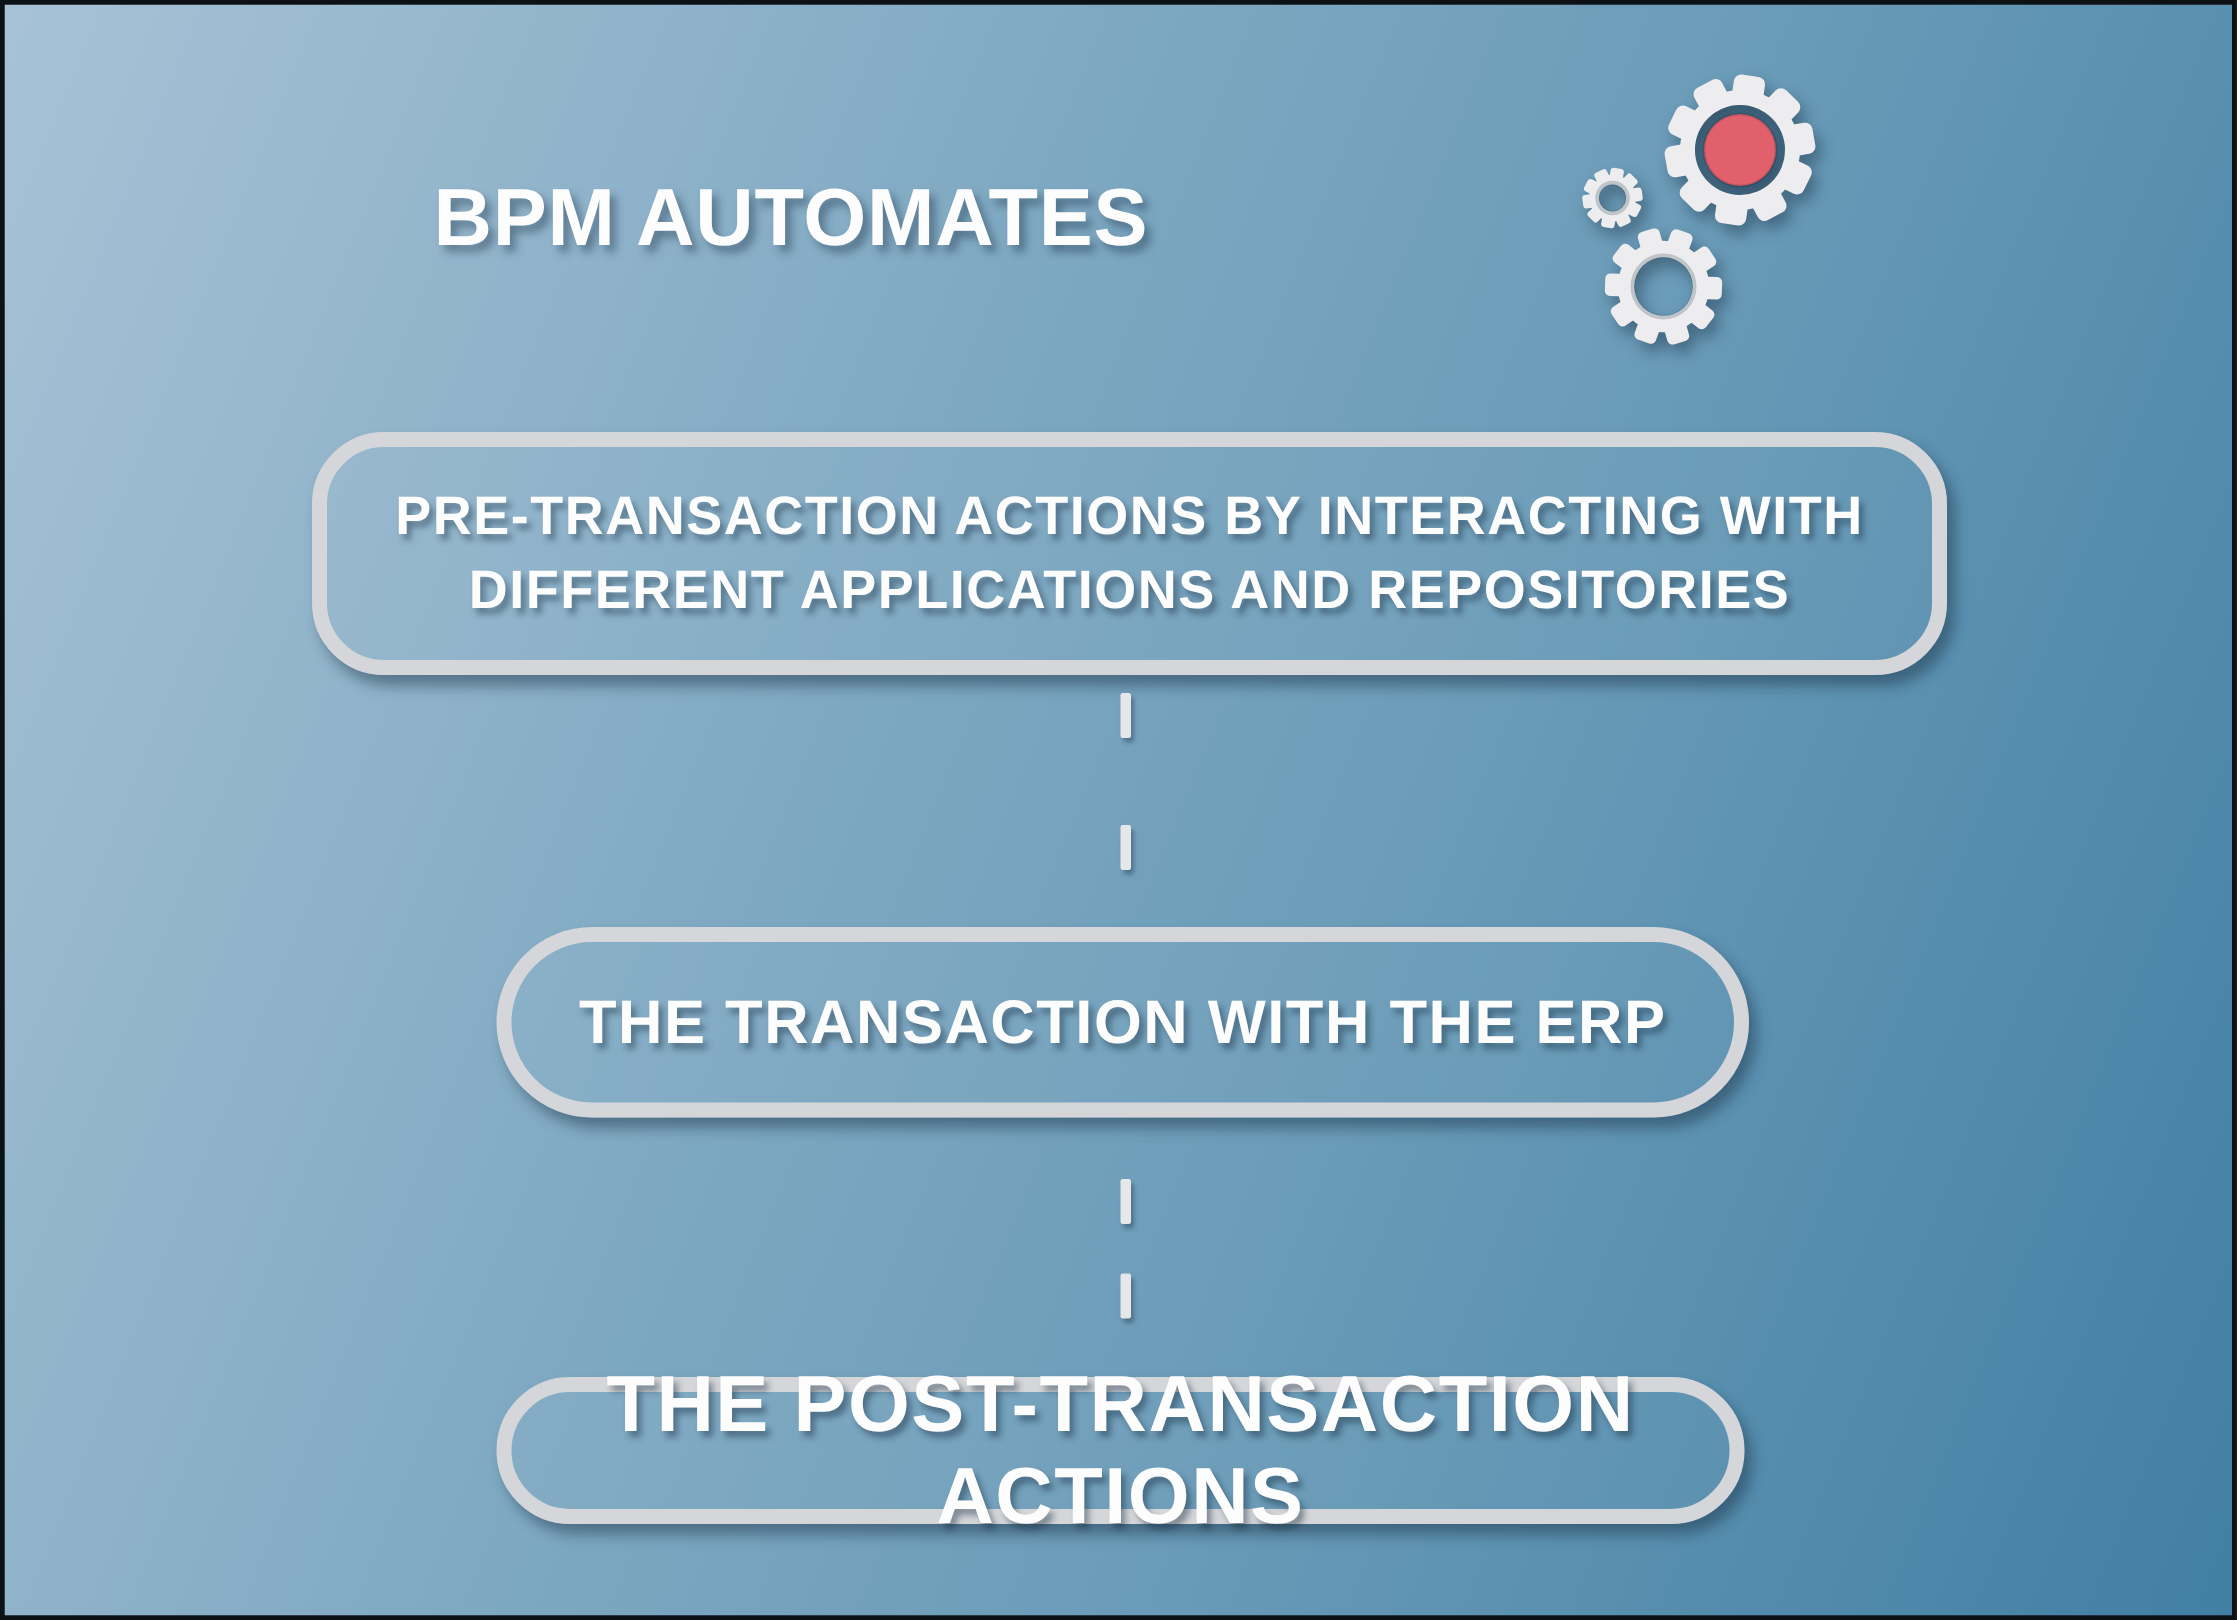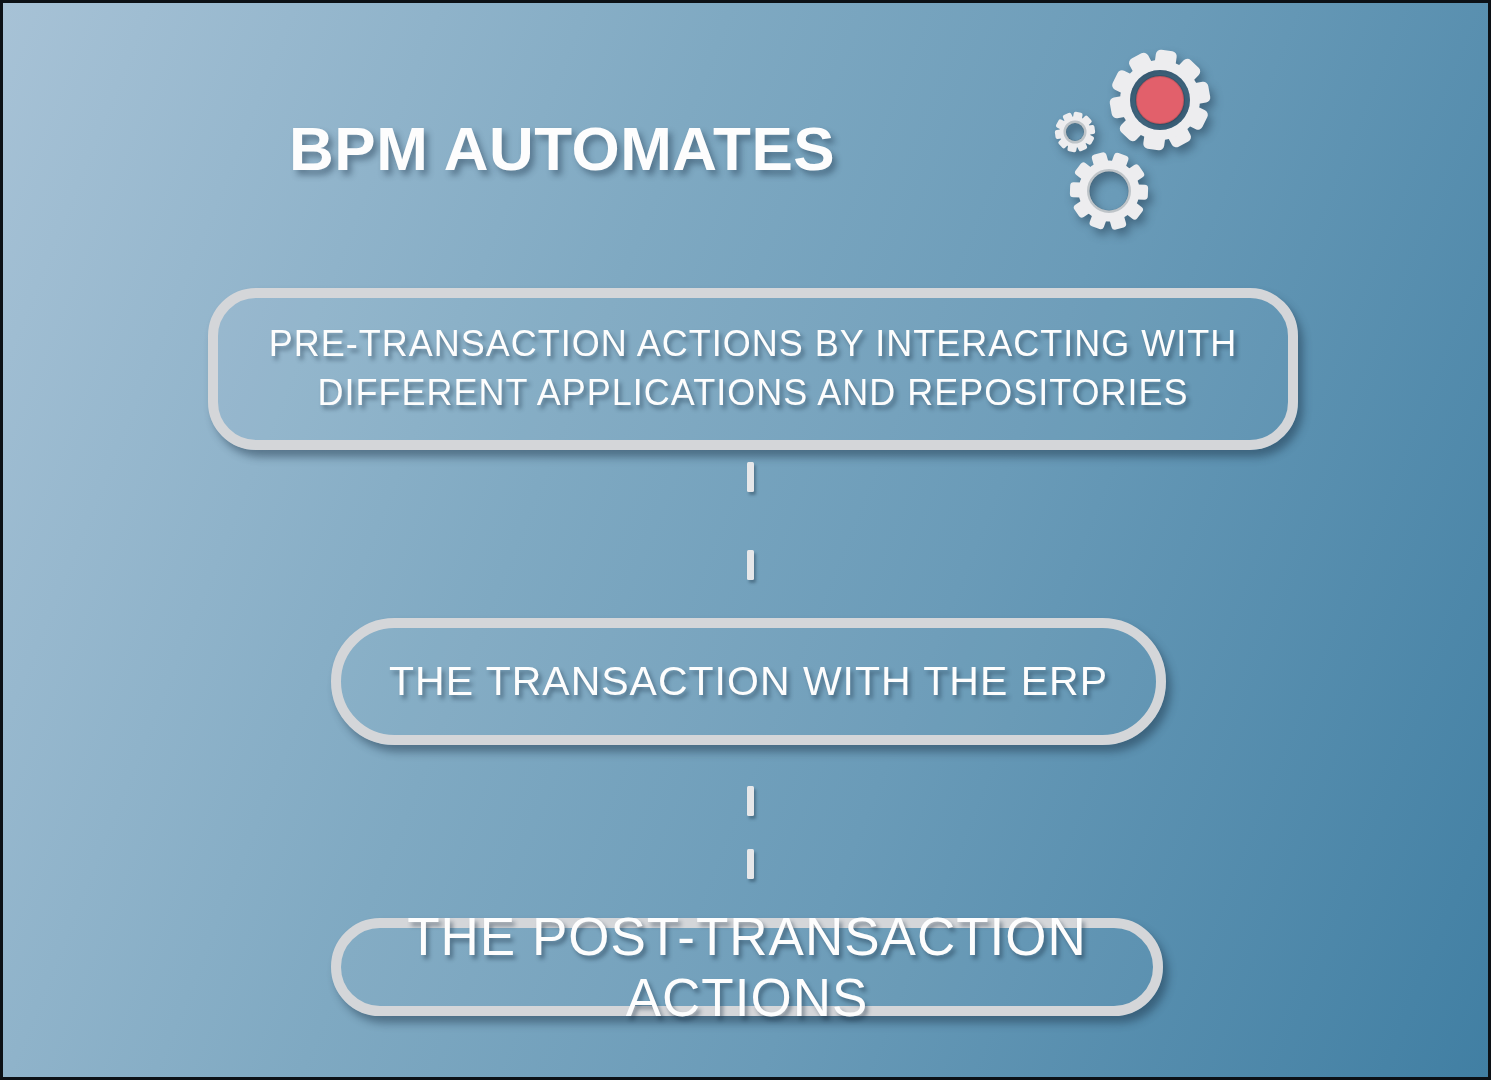--- a/index.html
+++ b/index.html
@@ -9,21 +9,21 @@
     box-sizing:border-box;
     border:3px solid #0c1116;
     background:linear-gradient(112deg,#a7c2d6 0%, #7fa9c2 38%, #6a9bb8 62%, #417fa3 100%);
     overflow:hidden;
     font-family:"Liberation Sans", sans-serif;
   }
   .title{
     position:absolute;
     left:286px;top:115px;
     margin:0;
-    font-size:62px;
+    font-size:54px;
     line-height:1;
     font-weight:700;
     letter-spacing:0.5px;
     color:#fdfdfd;
     text-shadow:4px 5px 6px rgba(22,44,64,0.42);
     white-space:nowrap;
   }
   .gears{
     position:absolute;
     left:1020px;top:25px;
@@ -34,21 +34,21 @@
     box-sizing:border-box;
     border:10px solid #d4d6d9;
     background:rgba(255,255,255,0.04);
     box-shadow:5px 7px 9px rgba(22,44,64,0.45);
     display:flex;align-items:center;justify-content:center;
   }
   .box-label{
     margin:0;
     text-align:center;
     color:#fdfdfd;
-    font-weight:400;
+    font-weight:700;
     text-shadow:3px 4px 4px rgba(22,44,64,0.45);
   }
   .box-1{left:205px;top:285px;width:1090px;height:162px;border-radius:48px;}
   .box-1 .box-label{font-size:36px;line-height:1.35;letter-spacing:1px;max-width:1030px;}
   .box-2{left:328px;top:615px;width:835px;height:127px;border-radius:64px;}
   .box-2 .box-label{font-size:41px;letter-spacing:1px;}
   .box-3{left:328px;top:915px;width:832px;height:98px;border-radius:49px;}
   .box-3 .box-label{font-size:53px;letter-spacing:1px;}
   .connector{
     position:absolute;

